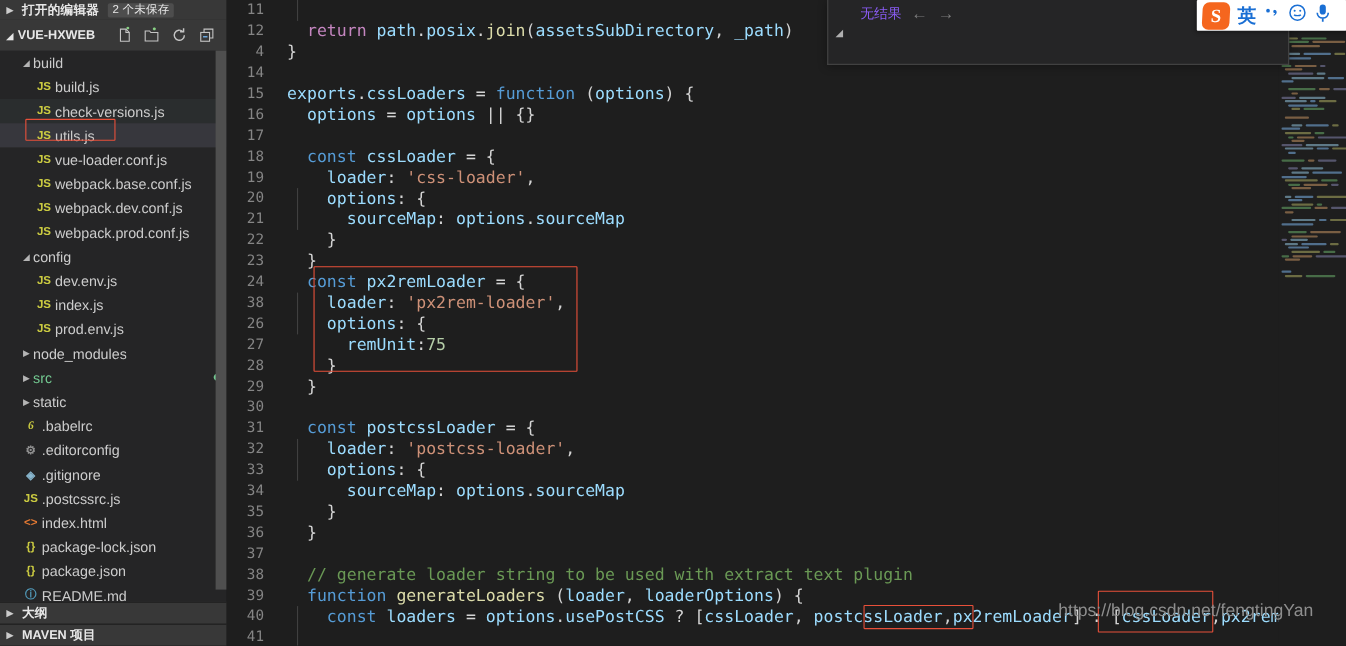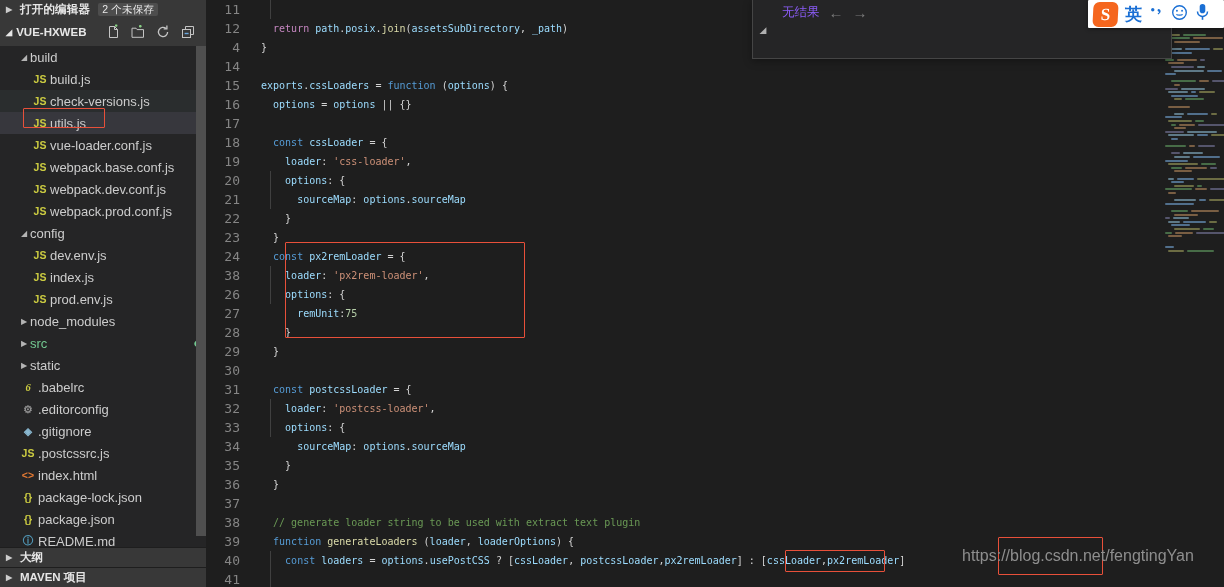--- a/index.html
+++ b/index.html
@@ -73,21 +73,21 @@
 
   
   #editor { position:absolute; left:206px; top:0; right:0; bottom:0; background:#1e1e1e; }
   #gutter { position:absolute; left:0; top:0; width:46px; height:587px; }
   .lnum {
     height:19px; line-height:19px; text-align:right; padding-right:12px;
     color:#858585; font-family:"DejaVu Sans Mono", monospace; font-size:13px;
   }
   #code {
     position:absolute; left:46px; top:0; right:0; bottom:0;
-    font-family:"DejaVu Sans Mono", monospace; font-size:10px;
+    font-family:"DejaVu Sans Mono", monospace; font-size:15px;
     white-space:pre; overflow:hidden;
   }
   .cl { height:19px; line-height:19px; padding-left:9px; }
   .ig { position:absolute; width:1px; background:#404040; }
 
   .t-kw   { color:#c586c0; }   
   .t-dec  { color:#569cd6; }   
   .t-var  { color:#9cdcfe; }
   .t-fn   { color:#dcdcaa; }
   .t-str  { color:#ce9178; }

